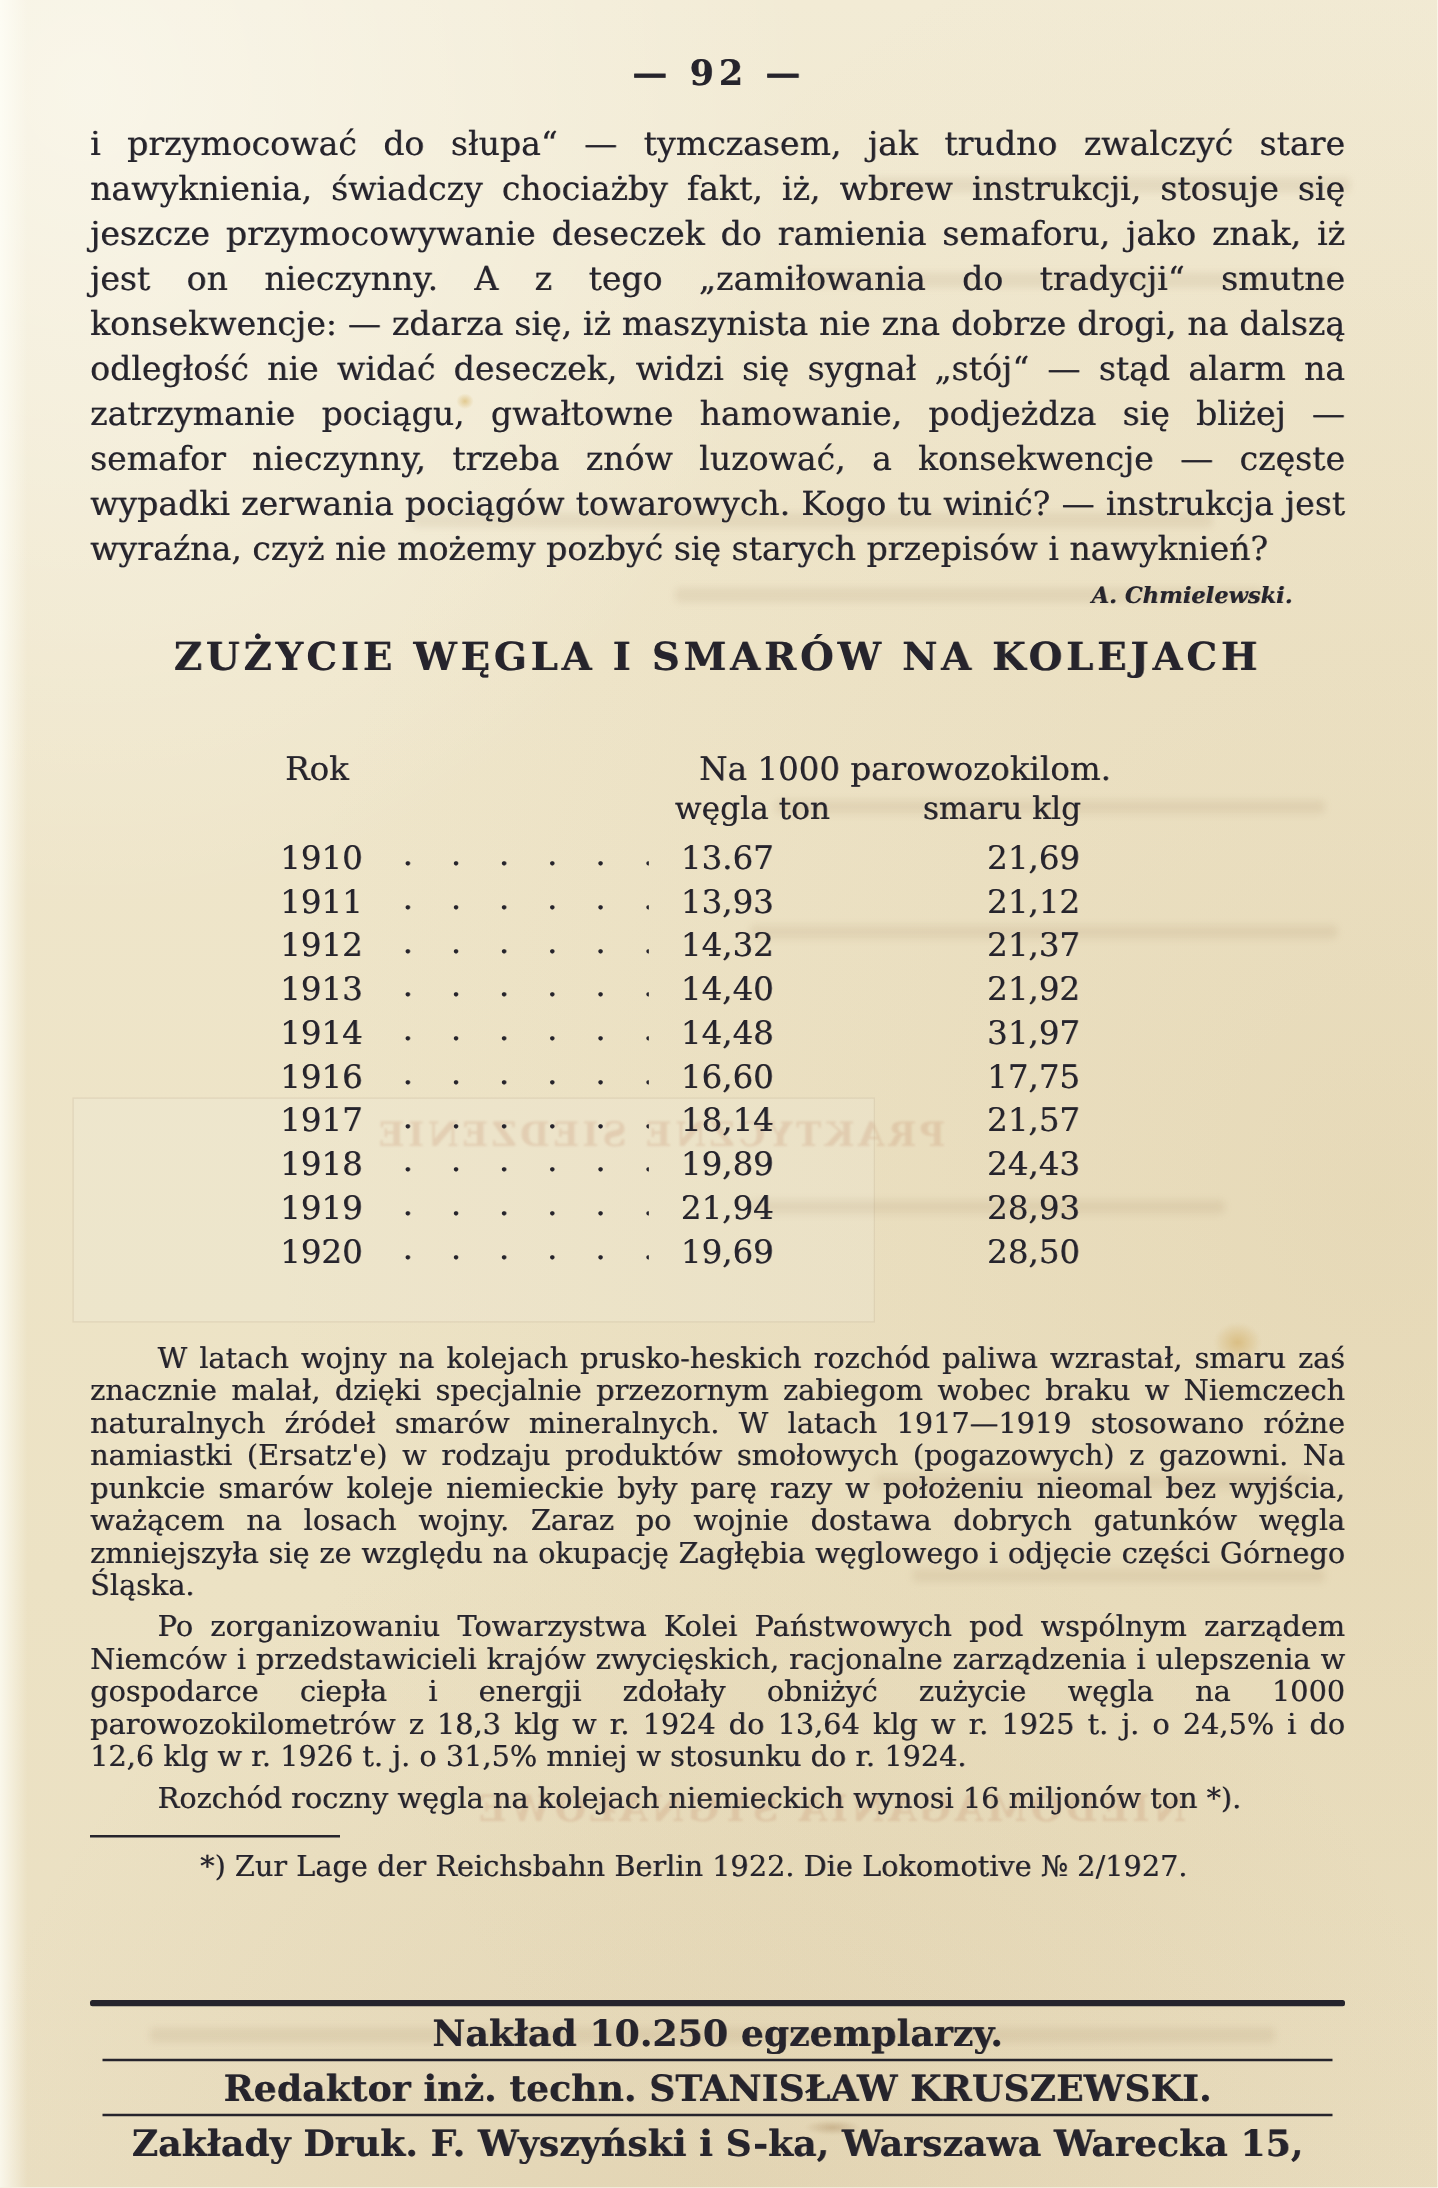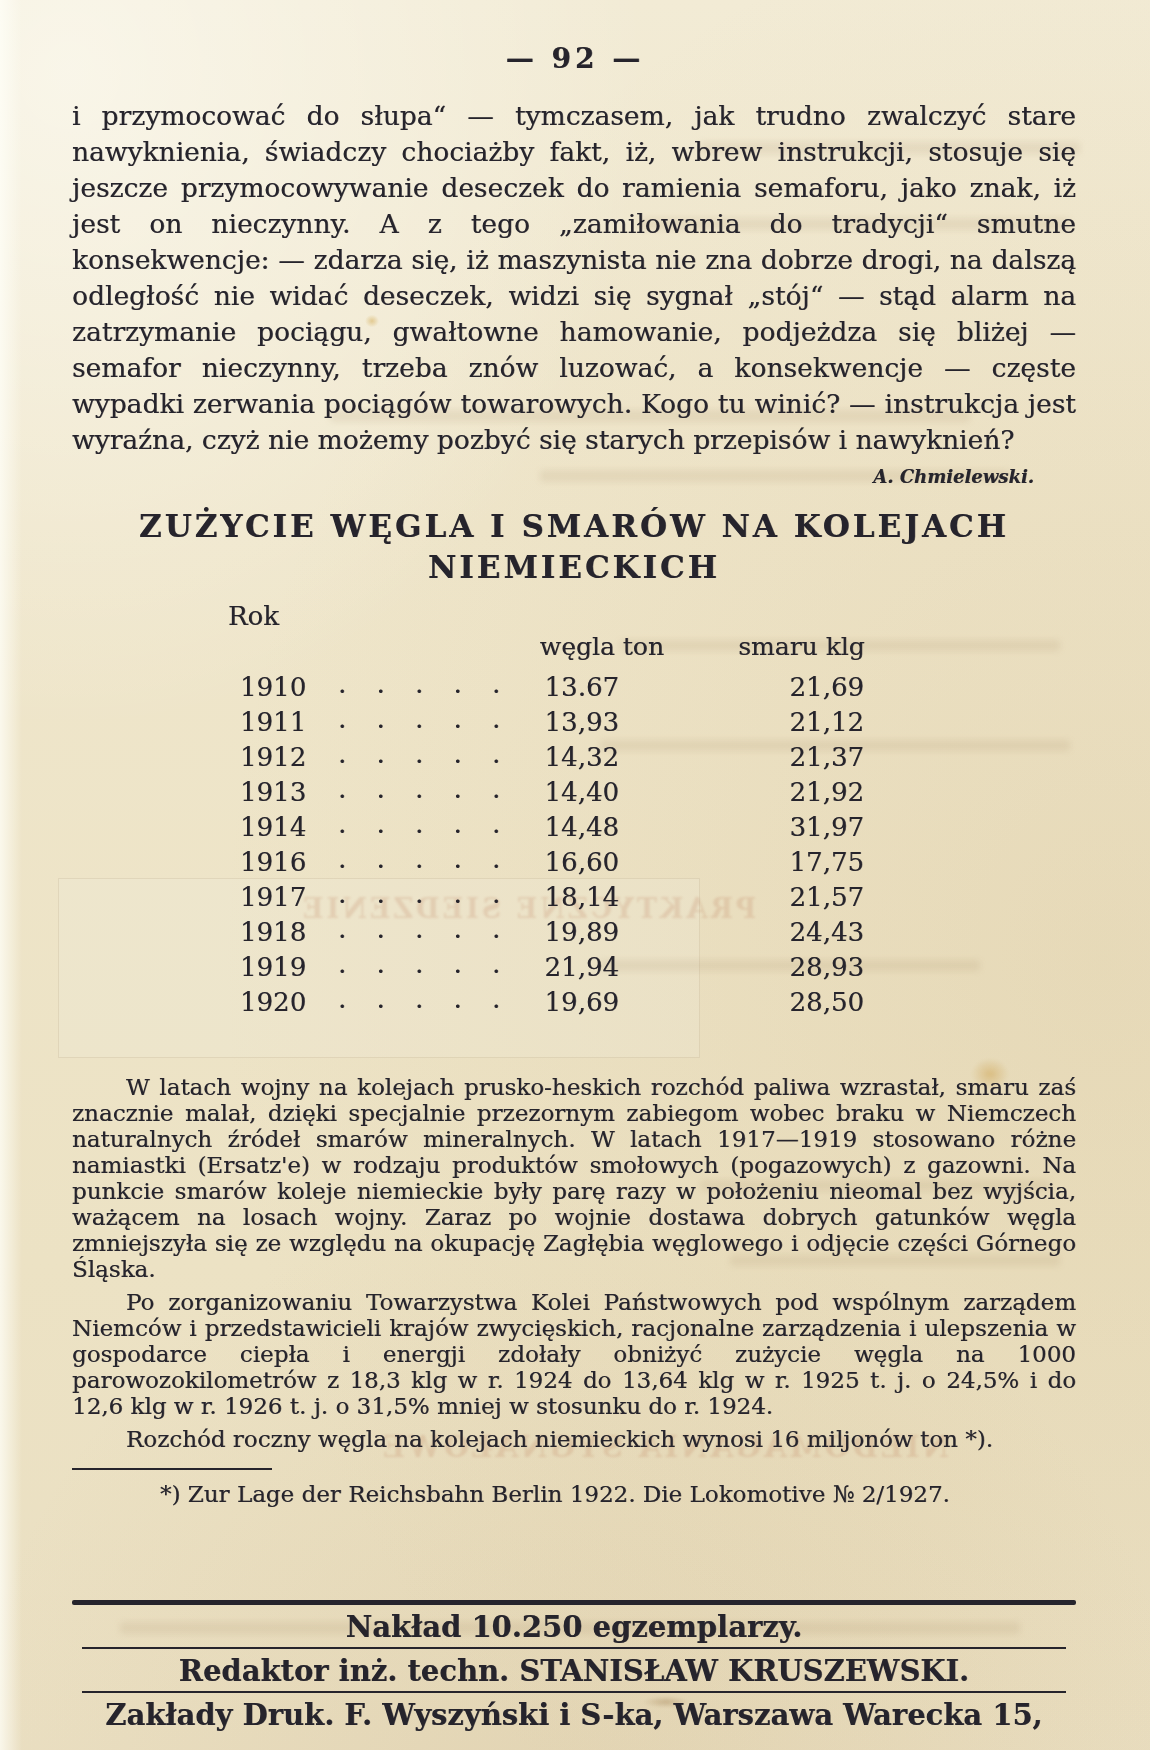--- a/index.html
+++ b/index.html
@@ -39,21 +39,21 @@
   #coal-table{top:600px;left:224px;width:660px;font-size:26px;}
   .t-h1{display:flex;line-height:32px;}
   .h-year{width:90px;padding-left:4px;}
   .h-spacer{flex:1;}
   .h-group{width:430px;margin-right:-55px;text-align:center;font-size:26px;}
   .t-h2{display:flex;line-height:30px;font-size:25px;}
   .h2-spacer{flex:1;}
   .h-coal{width:175px;text-align:right;}
   .h2-gap{width:55px;}
   .h-grease{width:165px;text-align:center;}
-  #table-rows{margin-top:8px;margin-left:16px;}
+  #table-rows{margin-top:8px;}
   .t-row{display:flex;height:35px;line-height:35px;align-items:baseline;}
   .c-year{width:90px;}
   .c-leader{flex:1;position:relative;overflow:hidden;align-self:stretch;}
   .c-leader::after{content:". . . . . . . .";position:absolute;left:8px;bottom:3px;white-space:nowrap;
     word-spacing:20px;letter-spacing:1px;color:#26242c;text-shadow:0.5px 0 0 rgba(38,36,44,0.55);}
   .c-coal{width:100px;text-align:right;}
   .c-gapcol{width:150px;}
   .c-grease{width:95px;text-align:right;margin-right:20px;}
 
   
@@ -90,27 +90,27 @@
 
 <div id="page-number" class="abs print">— 92 —</div>
 
 <div id="intro-para" class="abs">
   <div class="print">i przymocować do słupa“ — tymczasem, jak trudno zwalczyć stare nawyknienia, świadczy chociażby fakt, iż, wbrew instrukcji, stosuje się jeszcze przymocowywanie deseczek do ramienia semaforu, jako znak, iż jest on nieczynny. A z tego „zamiłowania do tradycji“ smutne konsekwencje: — zdarza się, iż maszynista nie zna dobrze drogi, na dalszą odległość nie widać deseczek, widzi się sygnał „stój“ — stąd alarm na zatrzymanie pociągu, gwałtowne hamowanie, podjeżdza się bliżej — semafor nieczynny, trzeba znów luzować, a konsekwencje — częste wypadki zerwania pociągów towarowych. Kogo tu winić? — instrukcja jest wyraźna, czyż nie możemy pozbyć się starych przepisów i nawyknień?</div>
   <div id="intro-sign" class="print">A. Chmielewski.</div>
 </div>
 
 <div id="article-title" class="abs print">
   <div class="t1">ZUŻYCIE WĘGLA I SMARÓW NA KOLEJACH</div>
-  <div class="t2">NIEMIECKICH</div>
 </div>
 
 <div id="coal-table" class="abs print">
   <div class="t-h1">
     <span class="h-year">Rok</span>
     <span class="h-spacer"></span>
+    <span class="h-group">Na 1000 parowozokilom.</span>
   </div>
   <div class="t-h2">
     <span class="h2-spacer"></span>
     <span class="h-coal">węgla ton</span>
     <span class="h2-gap"></span>
     <span class="h-grease">smaru klg</span>
   </div>
   <div id="table-rows">
       <div class="t-row">
         <span class="c-year print">1910</span>

